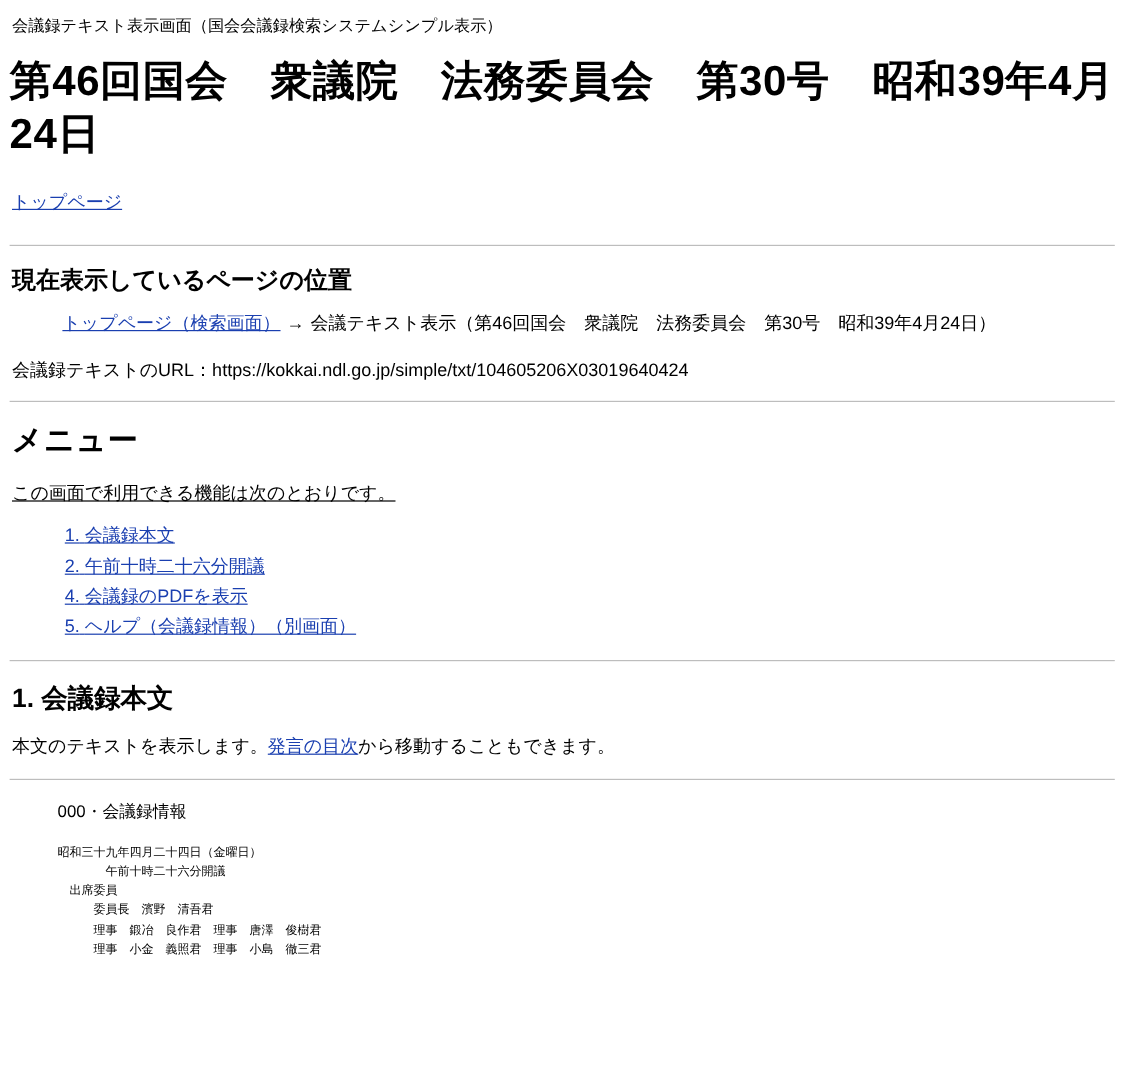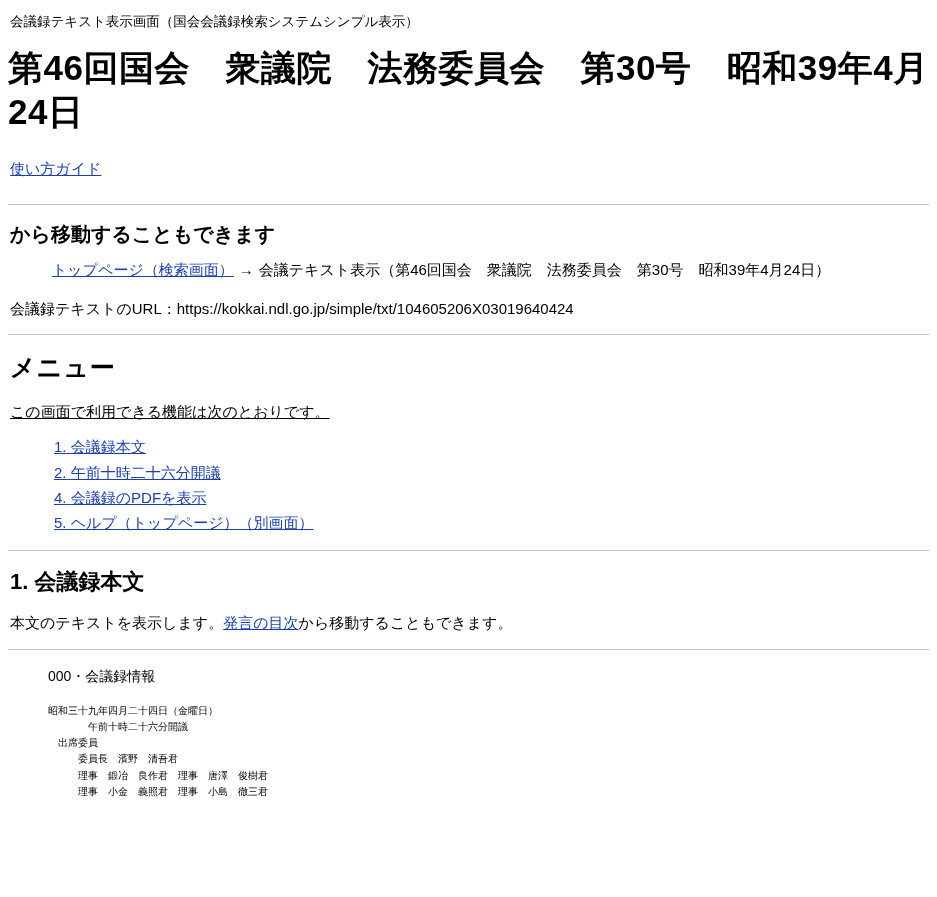--- a/index.html
+++ b/index.html
@@ -112,45 +112,45 @@
 </style>
 </head>
 <body>
 
 <div class="page">
 
   <div class="sys-title">会議録テキスト表示画面（国会会議録検索システムシンプル表示）</div>
 
   <h1 class="doc-title">第46回国会　衆議院　法務委員会　第30号　昭和39年4月24日</h1>
 
-  <a class="skip-link" href="#main">使い方ガイド</a>
+  <a class="skip-link" href="#main">トップページ</a>
 
   <hr class="rule">
 
-  <h2 class="sec-head">から移動することもできます</h2>
+  <h2 class="sec-head">現在表示しているページの位置</h2>
 
   <div class="breadcrumb">
     <a href="#">トップページ（検索画面）</a><span class="sep">→</span><span>会議テキスト表示（第46回国会　衆議院　法務委員会　第30号　昭和39年4月24日）</span>
   </div>
 
   <div class="url-line">
     <span>会議録テキストのURL：</span><span>https://kokkai.ndl.go.jp/simple/txt/104605206X03019640424</span>
   </div>
 
   <hr class="rule">
 
   <h2 class="menu-head">メニュー</h2>
 
   <div class="intro">この画面で利用できる機能は次のとおりです。</div>
 
   <ol class="menu-list">
     <li><a href="#"><span>1.</span> <span>会議録本文</span></a></li>
     <li><a href="#"><span>2.</span> <span>午前十時二十六分開議</span></a></li>
     <li><a href="#"><span>4.</span> <span>会議録のPDFを表示</span></a></li>
-    <li><a href="#"><span>5.</span> <span>ヘルプ（トップページ）（別画面）</span></a></li>
+    <li><a href="#"><span>5.</span> <span>ヘルプ（会議録情報）（別画面）</span></a></li>
   </ol>
 
   <hr class="rule">
 
   <h2 class="body-head" id="main">1. 会議録本文</h2>
 
   <div class="body-note">
     <span>本文のテキストを表示します。</span><a href="#">発言の目次</a><span>から移動することもできます。</span>
   </div>
 

